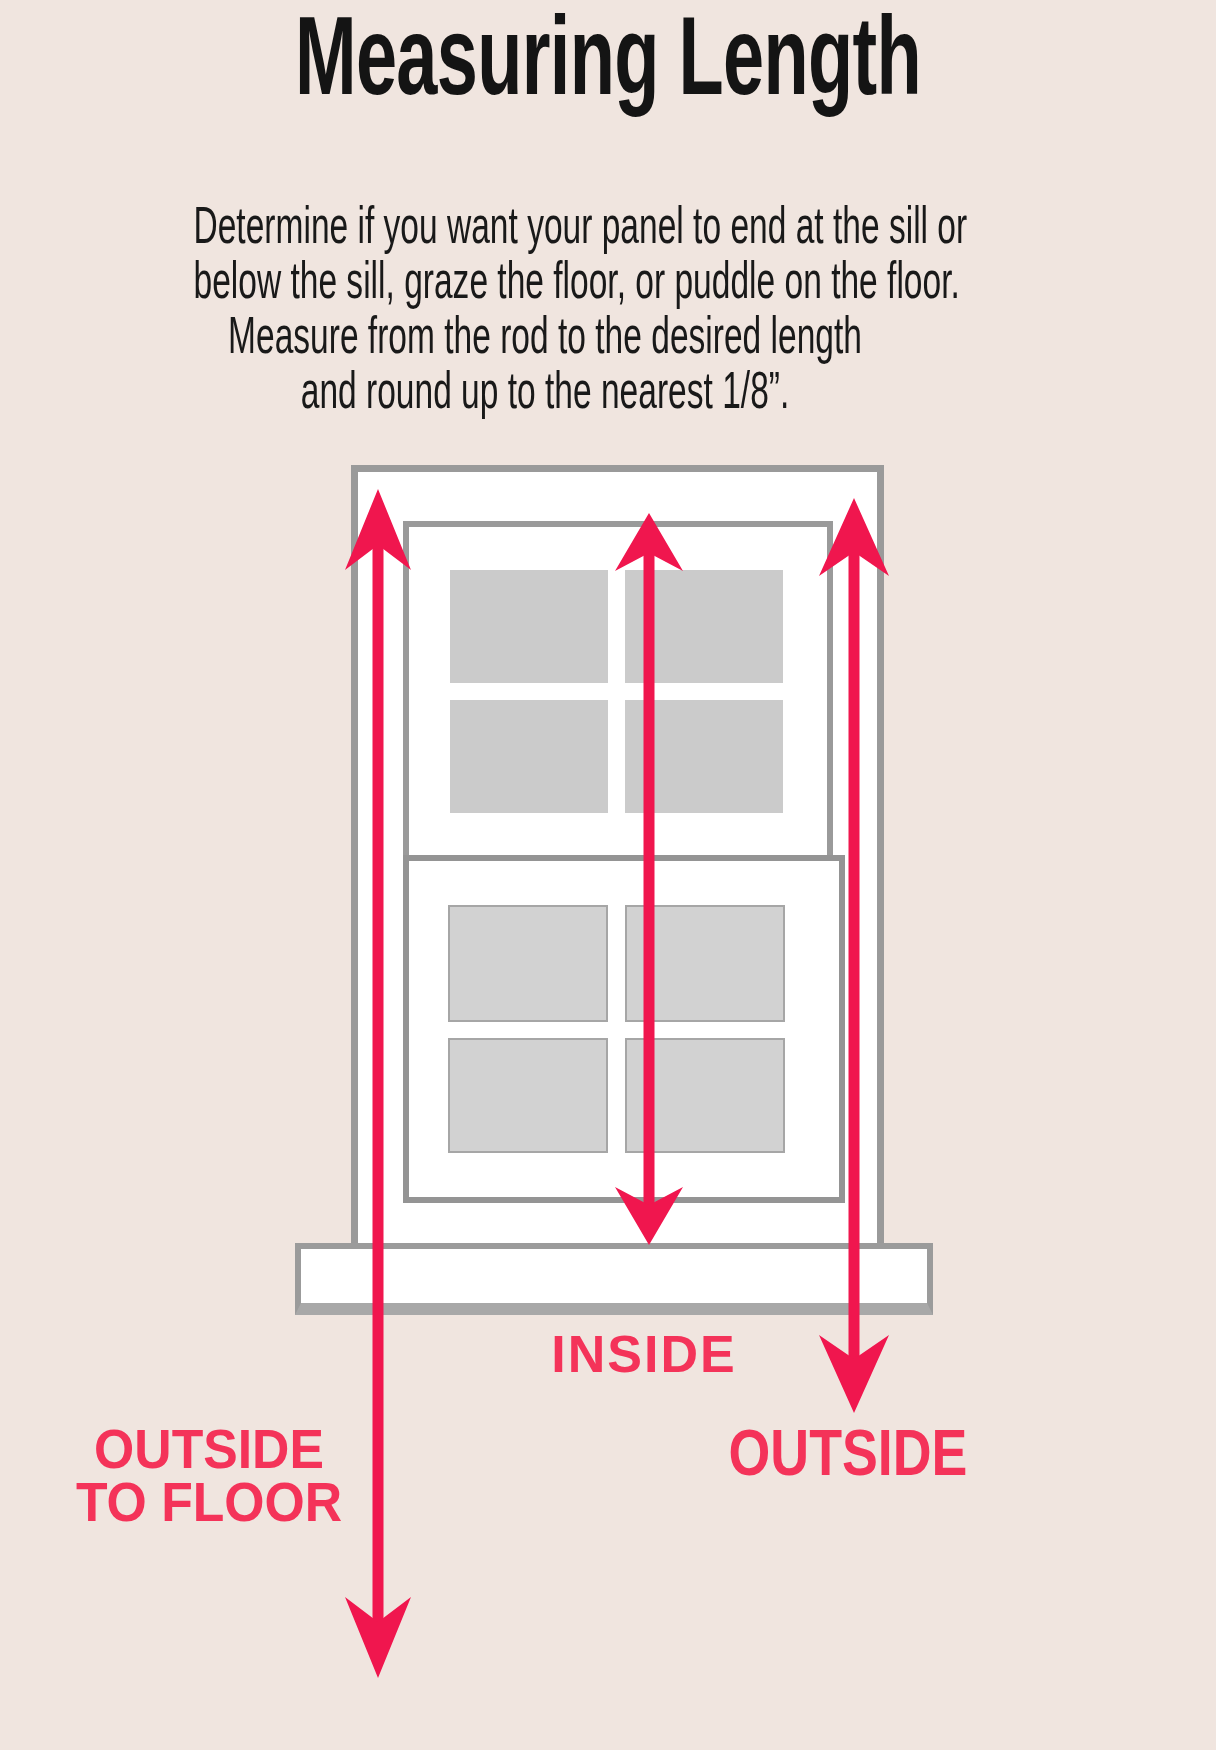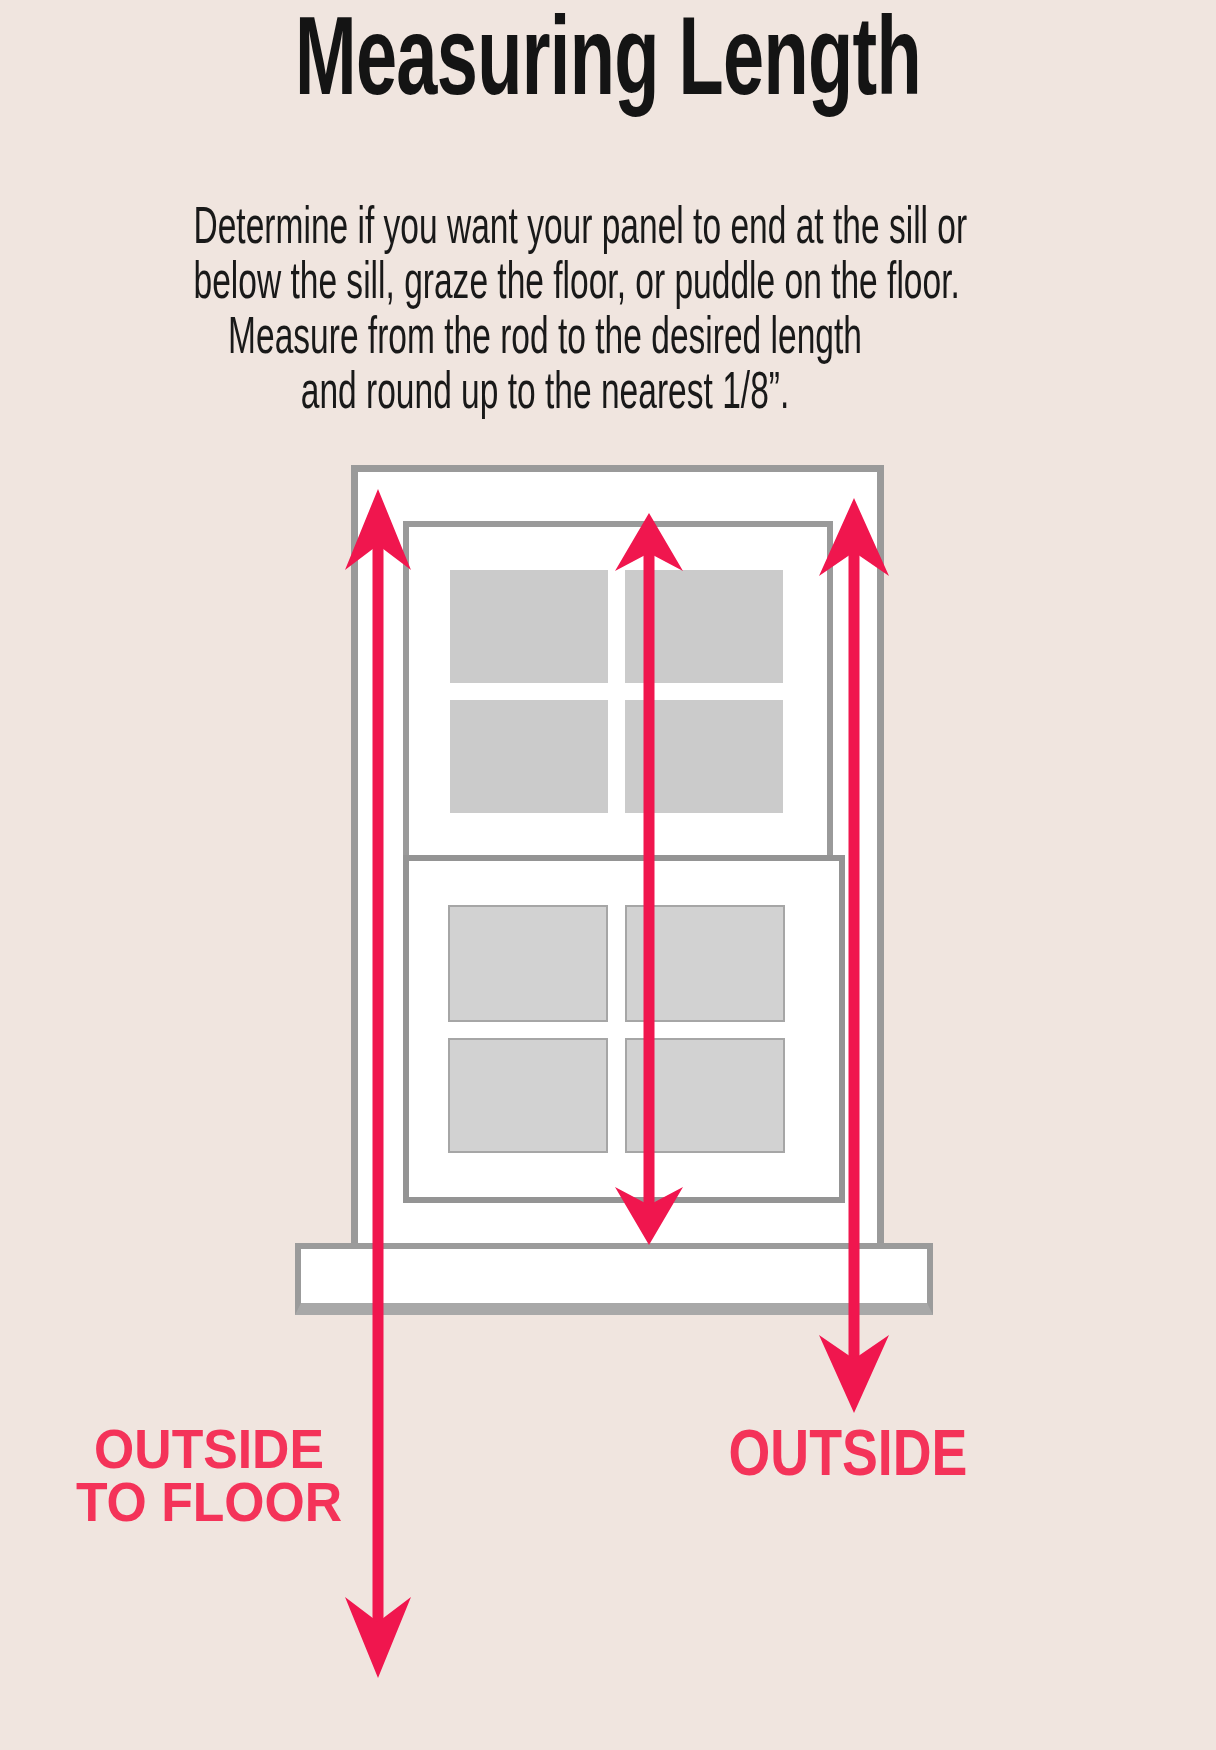--- a/index.html
+++ b/index.html
@@ -148,20 +148,21 @@
       <path d="M649 1245 L683 1187 L649 1205 L615 1187 Z"></path>
     </g>
 
     <g fill="#F0164E">
       <path d="M854 498 L889 576 L854 552 L819 576 Z"></path>
       <rect x="848.5" y="552" width="11" height="807"></rect>
       <path d="M854 1413 L889 1335 L854 1359 L819 1335 Z"></path>
     </g>
   </svg>
 
+  <div class="plabel label-inside" style="color: rgb(244, 51, 89);">INSIDE</div>
 
   <div class="plabel label-outside" style="color: rgb(244, 51, 89);">OUTSIDE</div>
 
   <div class="plabel label-otf" style="color: rgb(244, 51, 89);">
     <span class="line">OUTSIDE</span>
     <span class="line">TO FLOOR</span>
   </div>
 
 </div>
 

